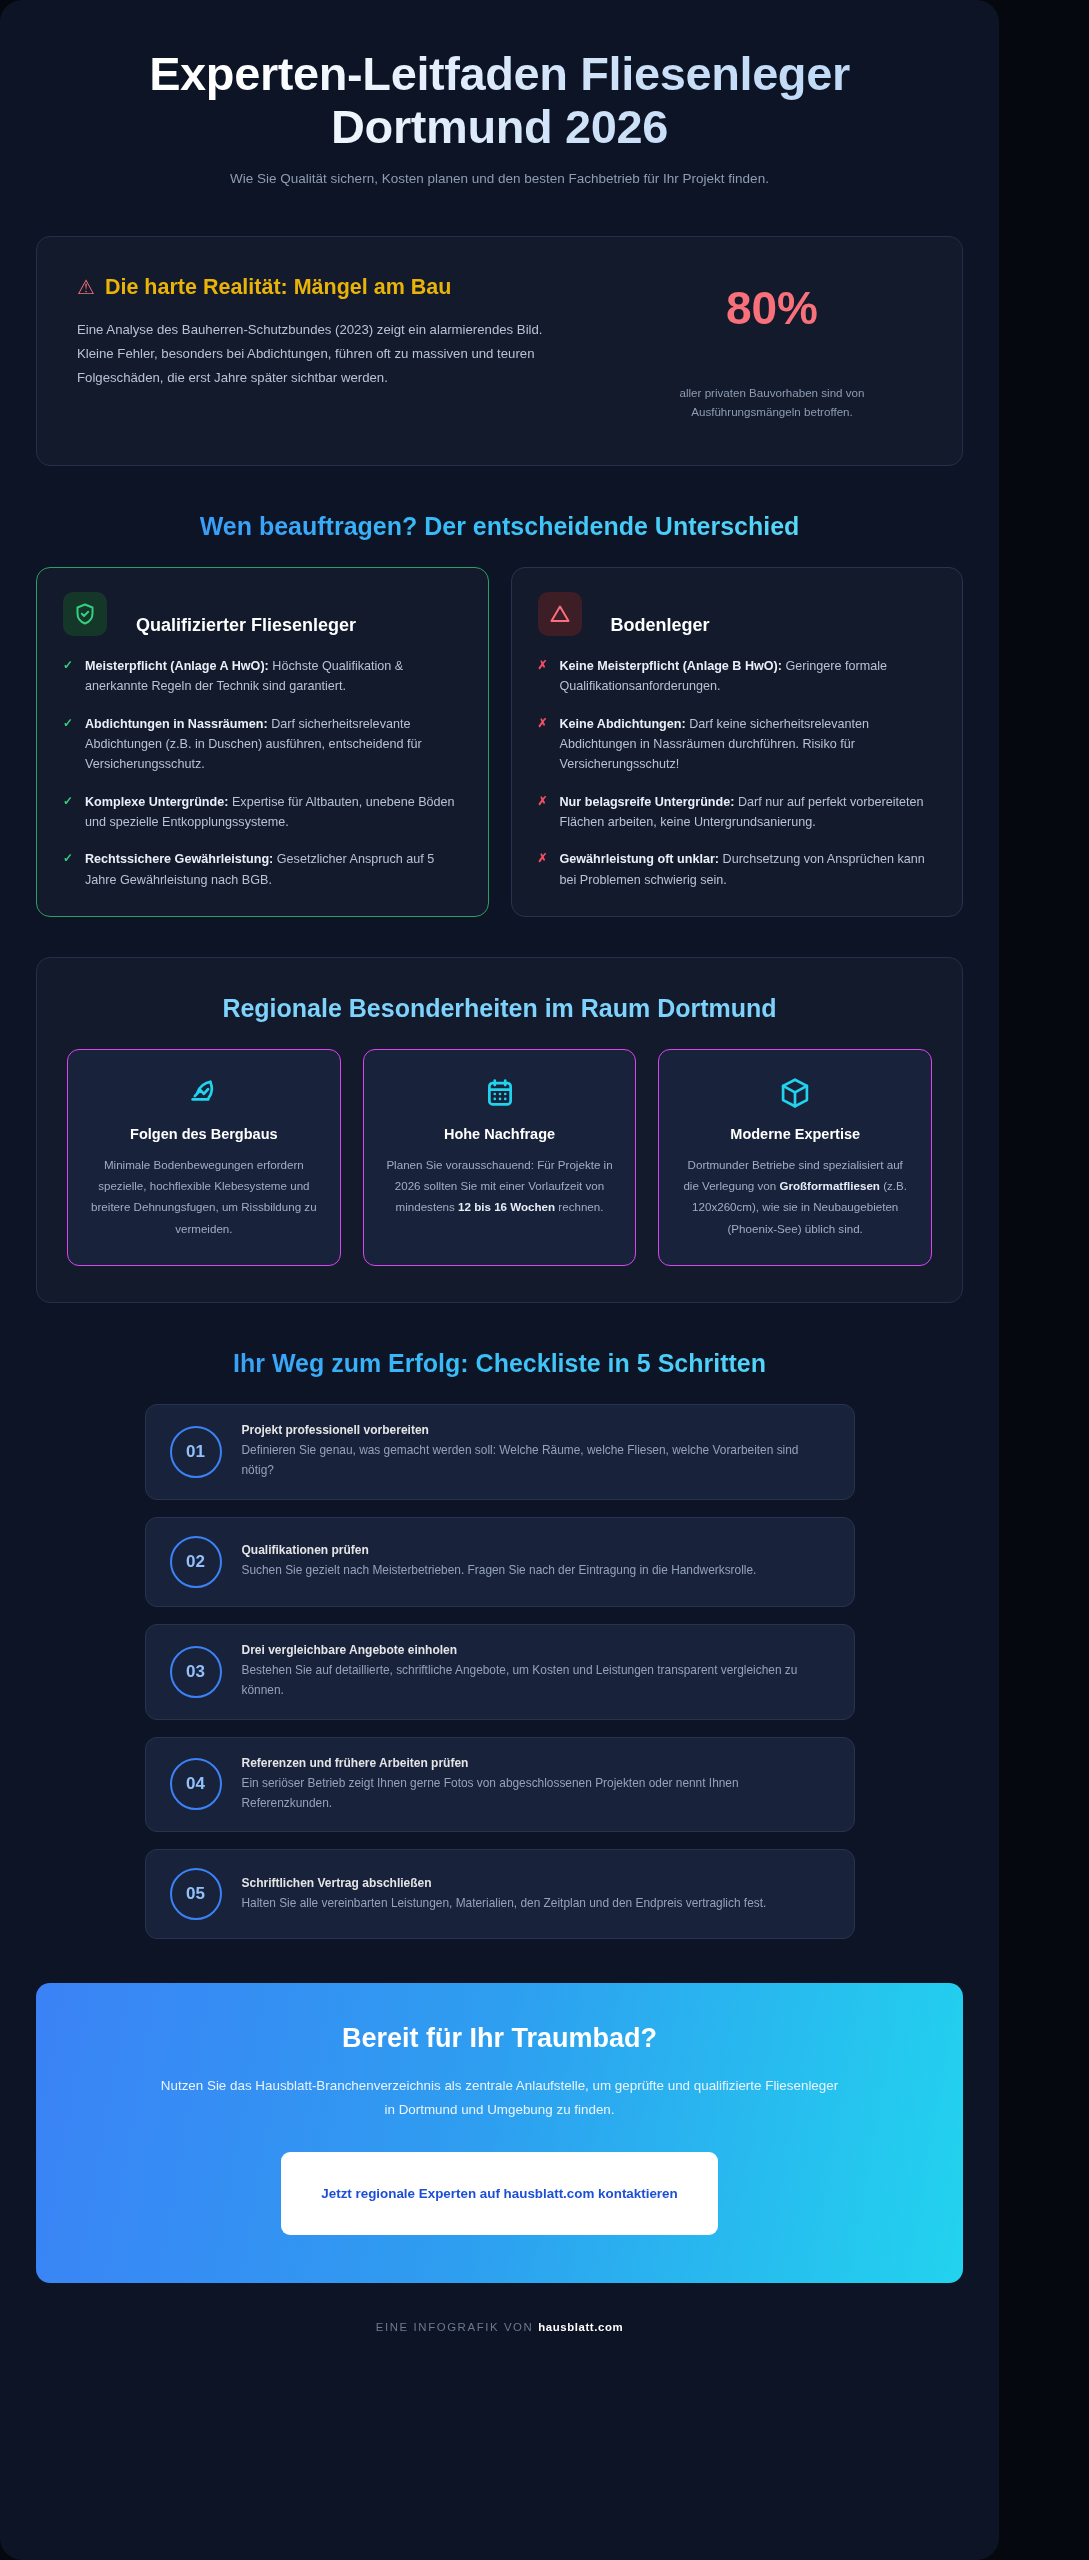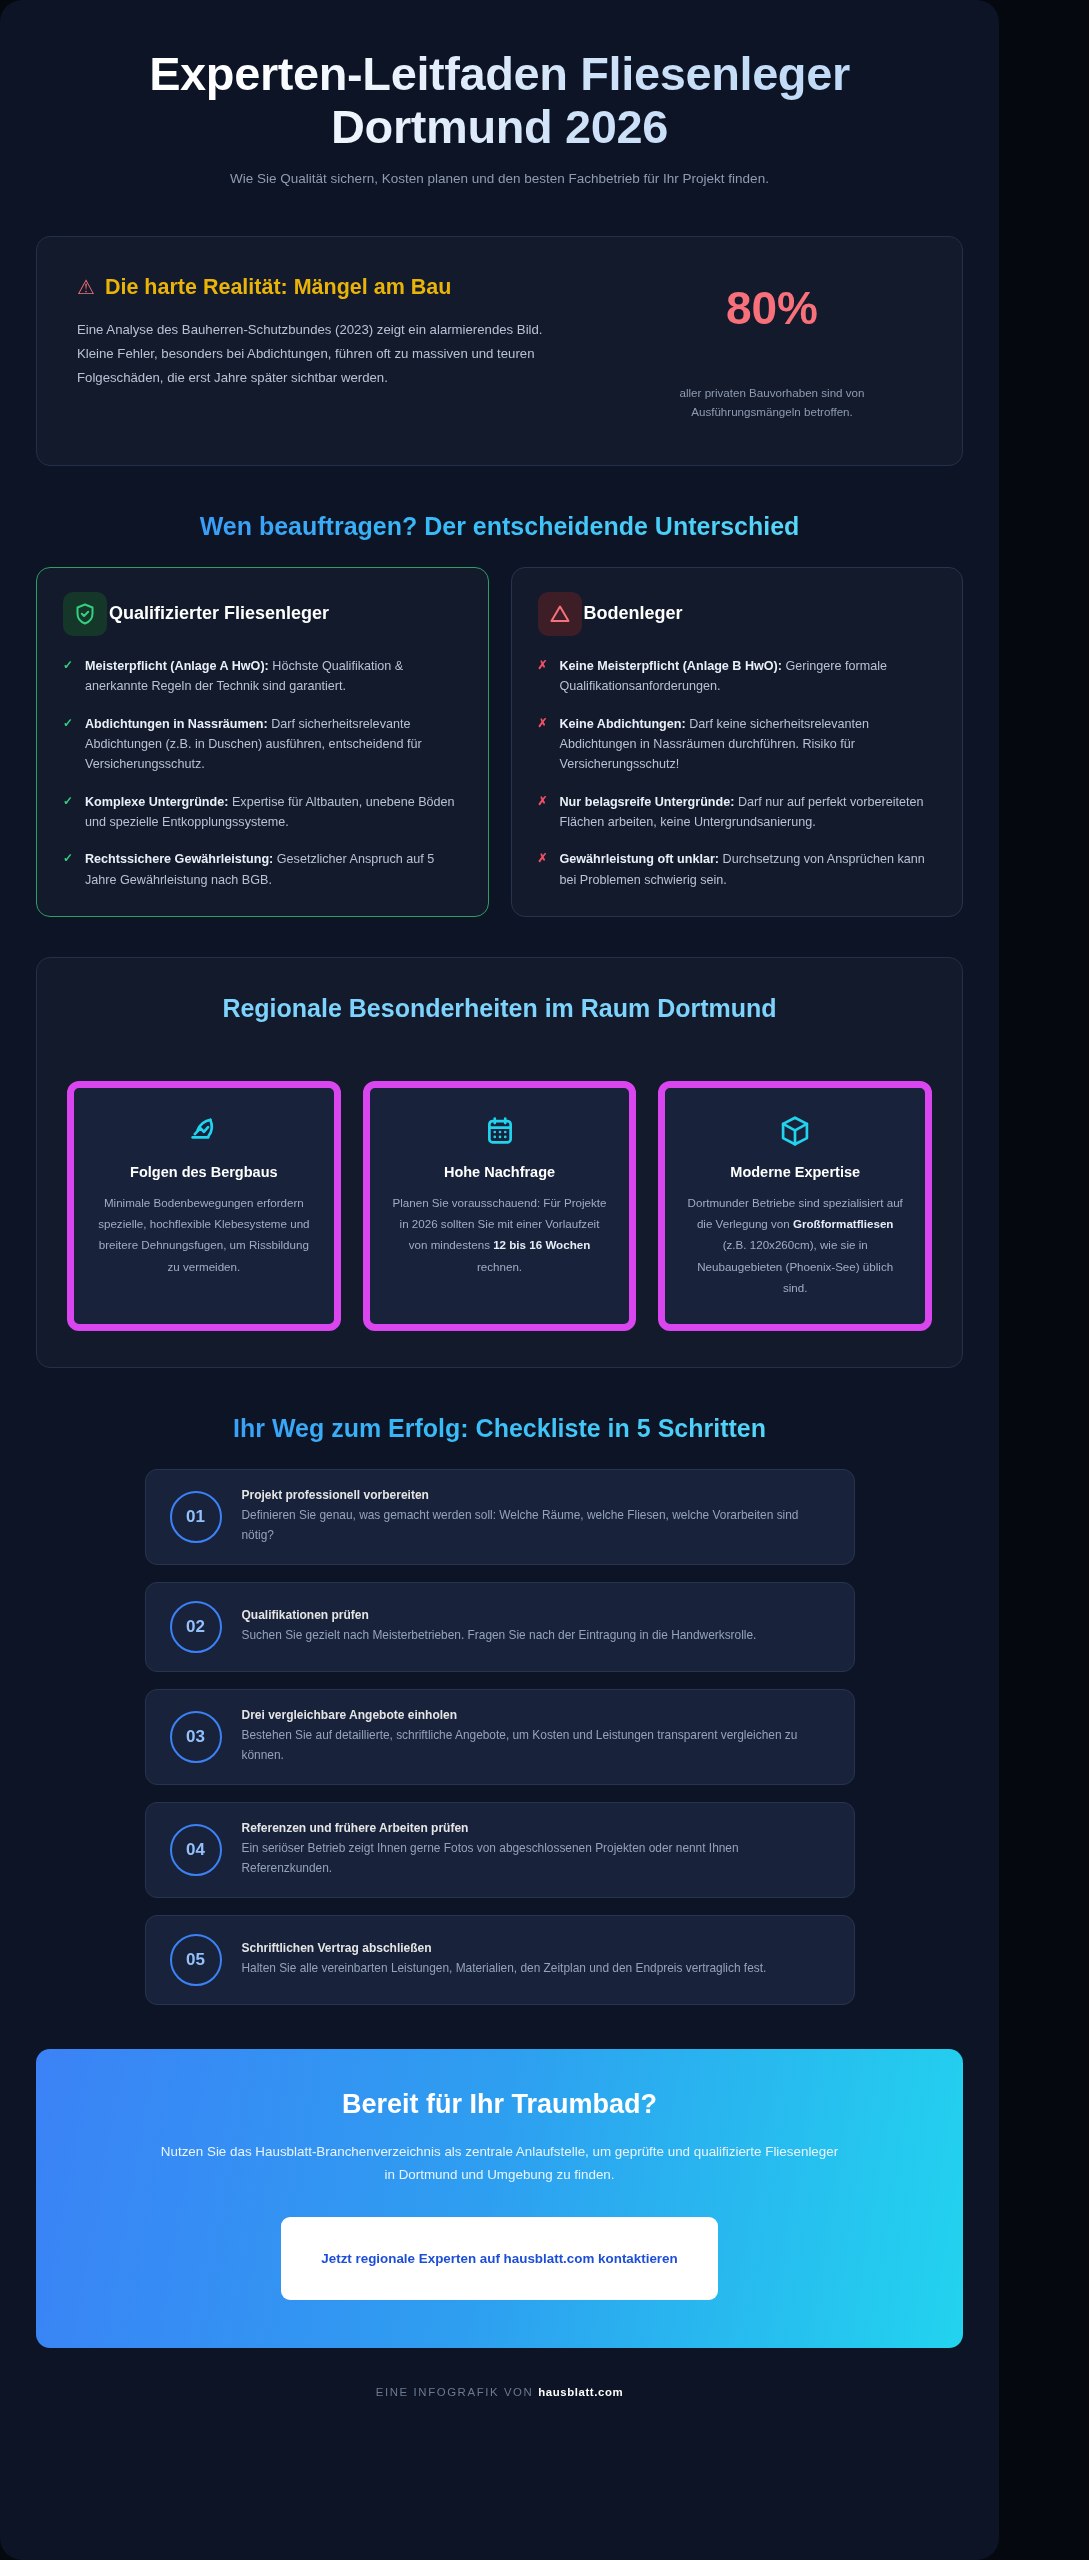--- a/index.html
+++ b/index.html
@@ -130,22 +130,22 @@
     flex: 1 1 50%;
     background: #121a2c;
     border-radius: 14px;
     padding: 24px 26px 26px 26px;
     box-sizing: border-box;
   }
   .cmp-card.good { border: 1px solid #2f9e63; }
   .cmp-card.bad  { border: 1px solid #27344f; }
   .cmp-head {
     display: flex;
-    align-items: center;
-    gap: 2px;
+    align-items: flex-end;
+    gap: 29px;
     margin-bottom: 20px;
   }
   .icon-box {
     width: 44px; height: 44px;
     border-radius: 10px;
     display: flex; align-items: center; justify-content: center;
     flex: 0 0 44px;
   }
   .icon-box.green { background: #14372a; }
   .icon-box.red   { background: #3d1d26; }
@@ -179,26 +179,25 @@
     padding: 30px 30px 36px 30px;
   }
   .regional-grid {
     display: flex;
     gap: 22px;
     margin-top: 24px;
   }
   .reg-card {
     flex: 1 1 33.33%;
     background: #18223a;
-    border: 7px solid #d946ef;
+    border: 1px solid #d946ef;
     border-radius: 12px;
     padding: 26px 20px 26px 20px;
     text-align: center;
     box-sizing: border-box;
-    margin-top: 32px;
   }
   .reg-icon { margin-bottom: 16px; line-height: 0; }
   .reg-title {
     font-size: 14.5px;
     font-weight: bold;
     color: #ffffff;
     margin-bottom: 12px;
   }
   .reg-body {
     font-size: 11.6px;

